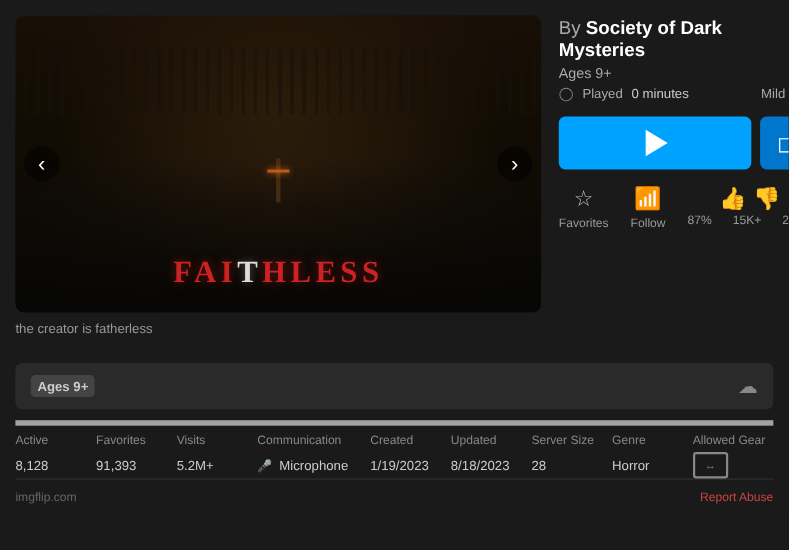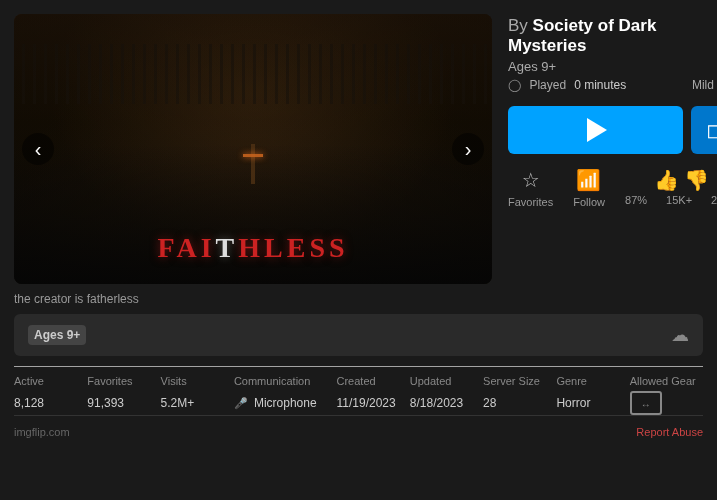--- a/index.html
+++ b/index.html
@@ -283,21 +283,21 @@
     }
 
     
     .bottom-section {
       padding: 8px 14px 0 14px;
     }
 
     .creator-note {
       font-size: 12px;
       color: #999;
-      margin-bottom: 8px;
+      margin-bottom: 24px;
     }
 
     .content-warning {
       display: flex;
       align-items: center;
       gap: 10px;
       background: #2a2a2a;
       border-radius: 6px;
       padding: 10px 14px;
       margin-bottom: 10px;
@@ -319,21 +319,21 @@
     }
 
     .cloud-icon-right {
       margin-left: auto;
       font-size: 18px;
       color: #888;
     }
 
     .stats-table {
       width: 100%;
-      border-top: 1px solid #a3a3a3;
+      border-top: 5px solid #a3a3a3;
       padding-top: 8px;
     }
 
     .stats-headers {
       display: flex;
       gap: 0;
       font-size: 11px;
       color: #888;
       margin-bottom: 4px;
     }
@@ -492,21 +492,21 @@
       <span class="stat-col">Allowed Gear</span>
     </div>
     <div class="stats-values">
       <span class="stat-col">8,128</span>
       <span class="stat-col">91,393</span>
       <span class="stat-col">5.2M+</span>
       <span class="stat-col wide">
         <span class="mic-icon">🎤</span>
         <span>Microphone</span>
       </span>
-      <span class="stat-col">11/19/2023</span>
+      <span class="stat-col">1/19/2023</span>
       <span class="stat-col">8/18/2023</span>
       <span class="stat-col">28</span>
       <span class="stat-col">Horror</span>
       <span class="stat-col">
         <span class="allowed-gear-icon">↔</span>
       </span>
     </div>
   </div>
 </div>
 

